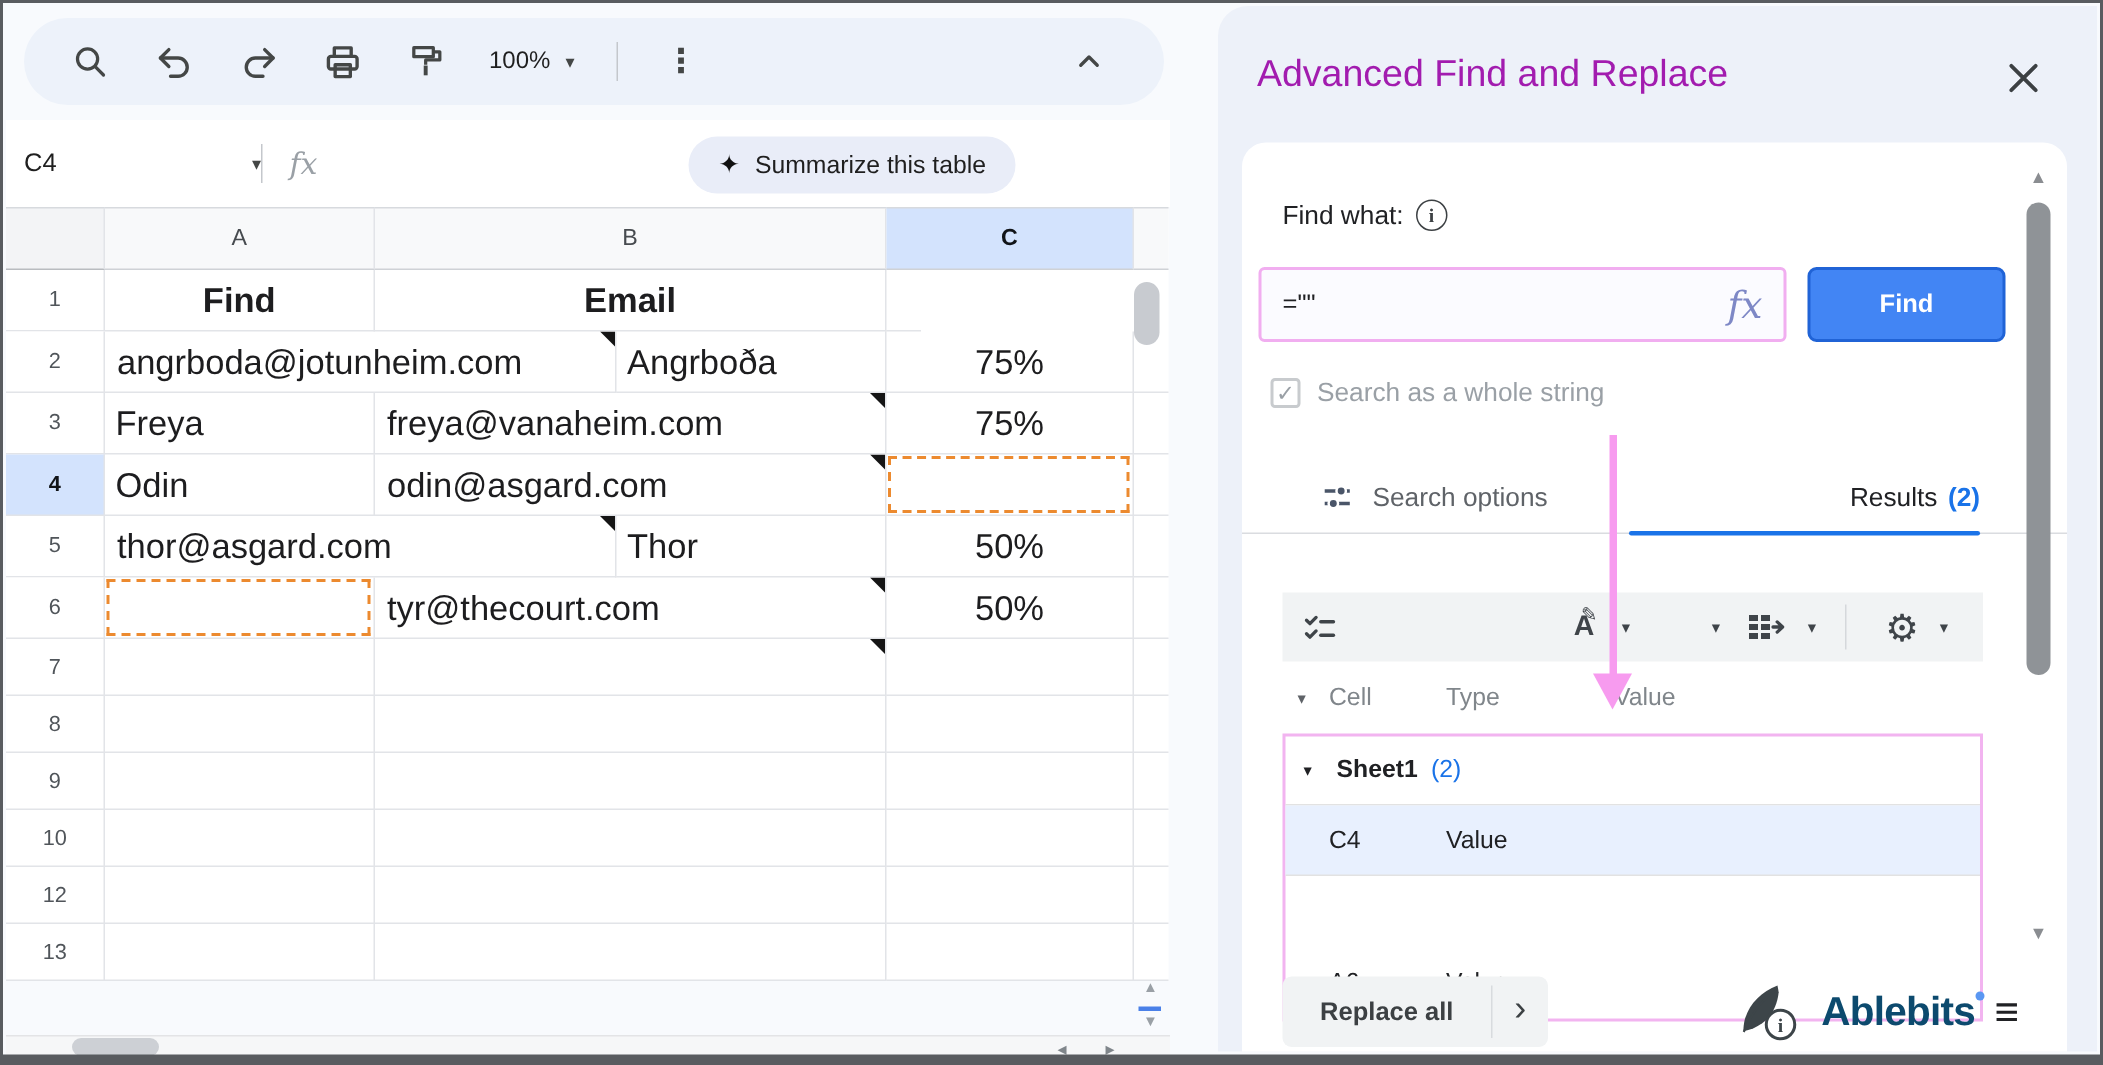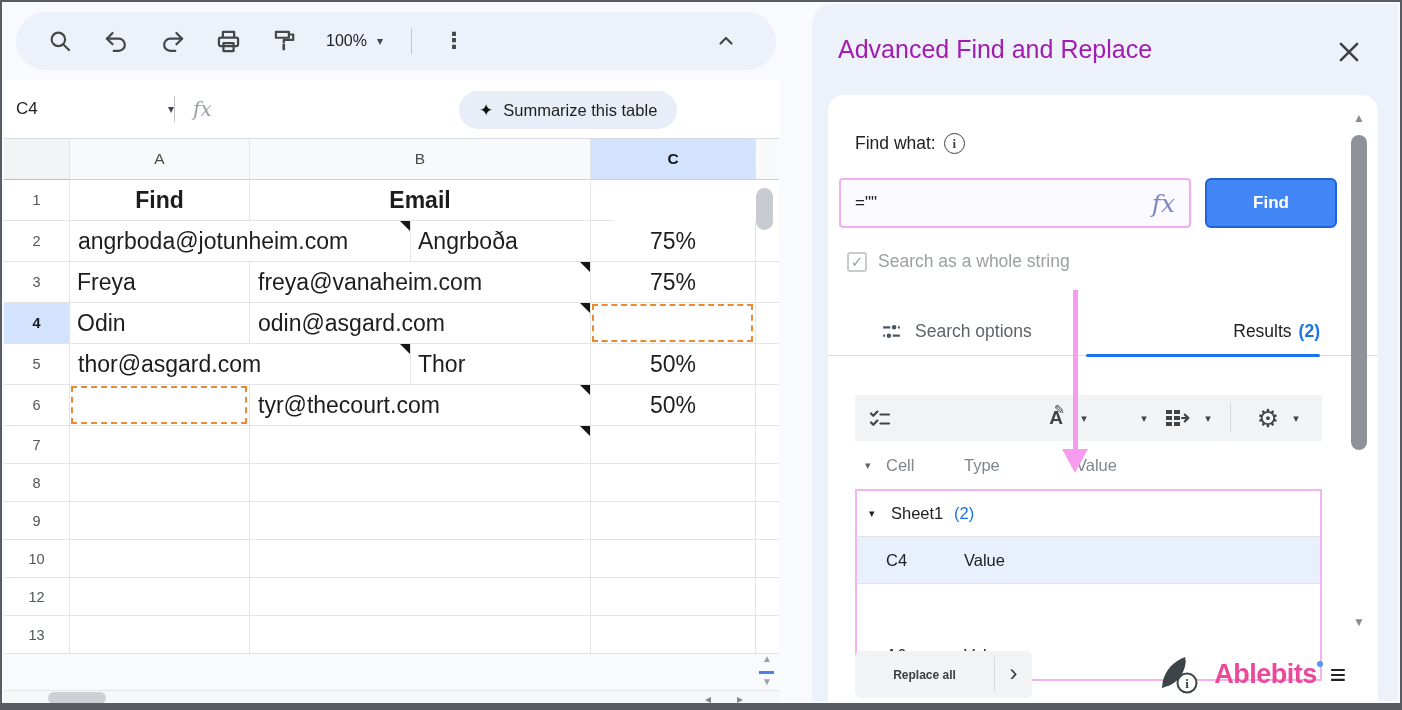--- a/index.html
+++ b/index.html
@@ -90,32 +90,32 @@
   .rheader { position:absolute; left:27px; top:346px; width:467px; height:48px; display:flex; align-items:center; font-size:16.5px; color:#80868b; }
   .rheader .tri { position:absolute; left:10px; font-size:11px; color:#5f6368; }
   .rh-cell { position:absolute; left:31px; } .rh-type { position:absolute; left:109px; } .rh-value { position:absolute; left:221px; }
 
   .rtable { position:absolute; left:27px; top:394px; width:467px; border:2px solid #f2b4f0; background:#fff; }
   .rrow { position:relative; display:flex; align-items:center; font-size:16.5px; color:#202124; border-bottom:1px solid #e2e2e2; }
   .rrow:last-child { border-bottom:none;margin-top:48px; }
   .rr-group { height:46px; } .rr-item { height:47px; cursor:pointer; }
   .rr-sel { background:#e8f0fe; }
   .rrow .gtri { position:absolute; left:12px; font-size:11px; color:#202124; }
-  .rrow .gname { position:absolute; left:34px; font-weight:normal; }
+  .rrow .gname { position:absolute; left:34px; font-weight:bold; }
   .rrow .gcnt { position:absolute; left:97px; color:#1a73e8; }
   .rrow .rcell { position:absolute; left:29px; }
   .rrow .rtype { position:absolute; left:107px; }
 
   .replace-btn { position:absolute; left:27px; top:556px; height:47px; display:flex; background:#f1f3f4; border-radius:6px; overflow:hidden; cursor:pointer; }
-  .replace-main { width:139px; display:flex; align-items:center; justify-content:center; font-size:12px; font-weight:bold; color:#3c4043; }
+  .replace-main { width:139px; display:flex; align-items:center; justify-content:center; font-size:17px; font-weight:bold; color:#3c4043; }
   .replace-sep { width:1px; background:#d8dbde; margin:6px 0; }
   .replace-more { width:37px; display:flex; align-items:center; justify-content:center; font-size:24px; color:#3c4043; padding-bottom:4px; }
 
   .brand { position:absolute; right:32px; top:556px; height:47px; display:flex; align-items:center; gap:13px; }
-  .brand-text { position:relative; font-size:27px; font-weight:bold; color:#ec4899; letter-spacing:-0.5px; }
+  .brand-text { position:relative; font-size:27px; font-weight:bold; color:#0c4a6e; letter-spacing:-0.5px; }
   .brand-text::after { content:""; position:absolute; left:103px; top:2px; width:6px; height:6px; border-radius:50%; background:#5a97f2; }
   .menu-glyph { font-size:28px; color:#202124; cursor:pointer; line-height:1; }
 
   .card-sb-up, .card-sb-down { position:absolute; right:9px; width:20px; text-align:center; font-size:12px; color:#8a8d91; cursor:pointer; }
   .card-sb-thumb { position:absolute; right:11px; top:40px; width:16px; height:315px; border-radius:8px; background:#8f9397; cursor:pointer; }
 
   
   .pink-line { position:absolute; left:1071px; top:288px; width:5px; height:160px; background:#f79bef; z-index:60; }
   .pink-head { position:absolute; left:1060px; top:447px; width:0; height:0; border-left:13px solid transparent; border-right:13px solid transparent;
     border-top:24px solid #f79bef; z-index:60; }

